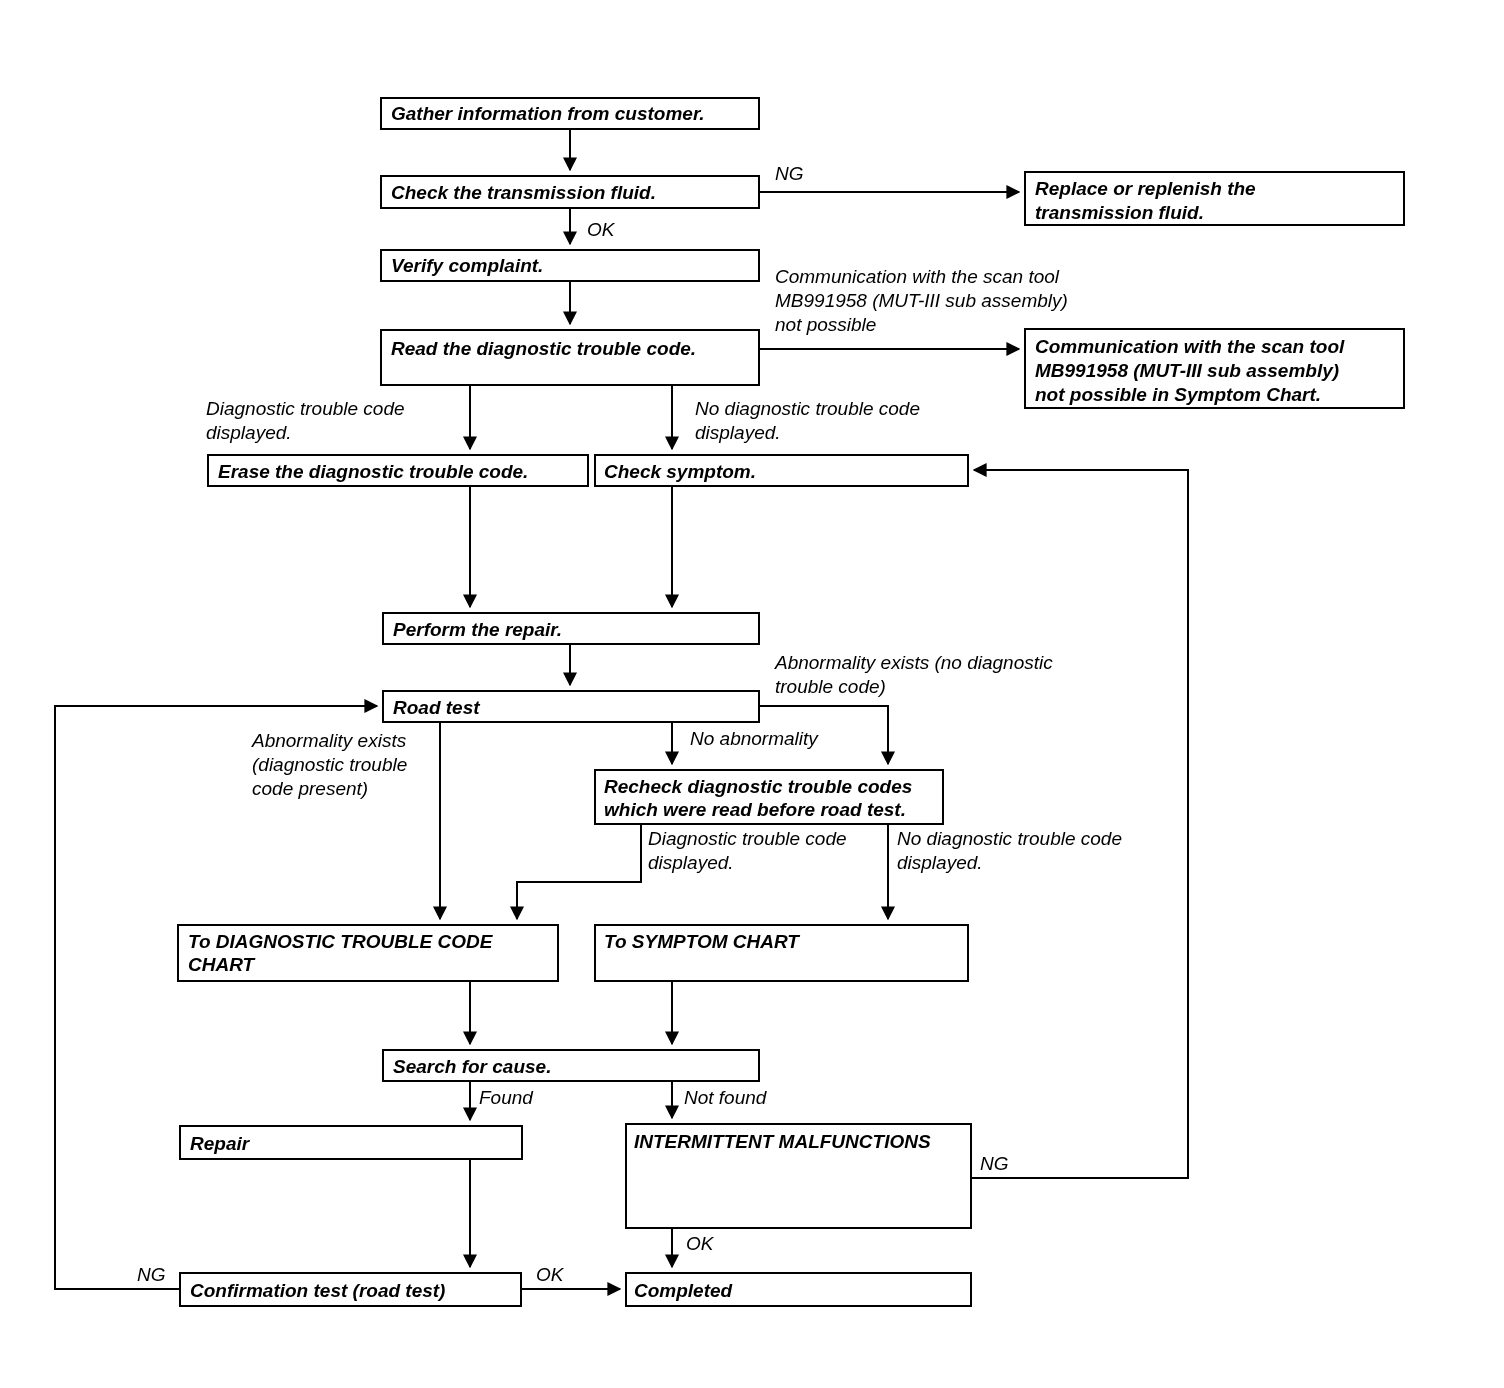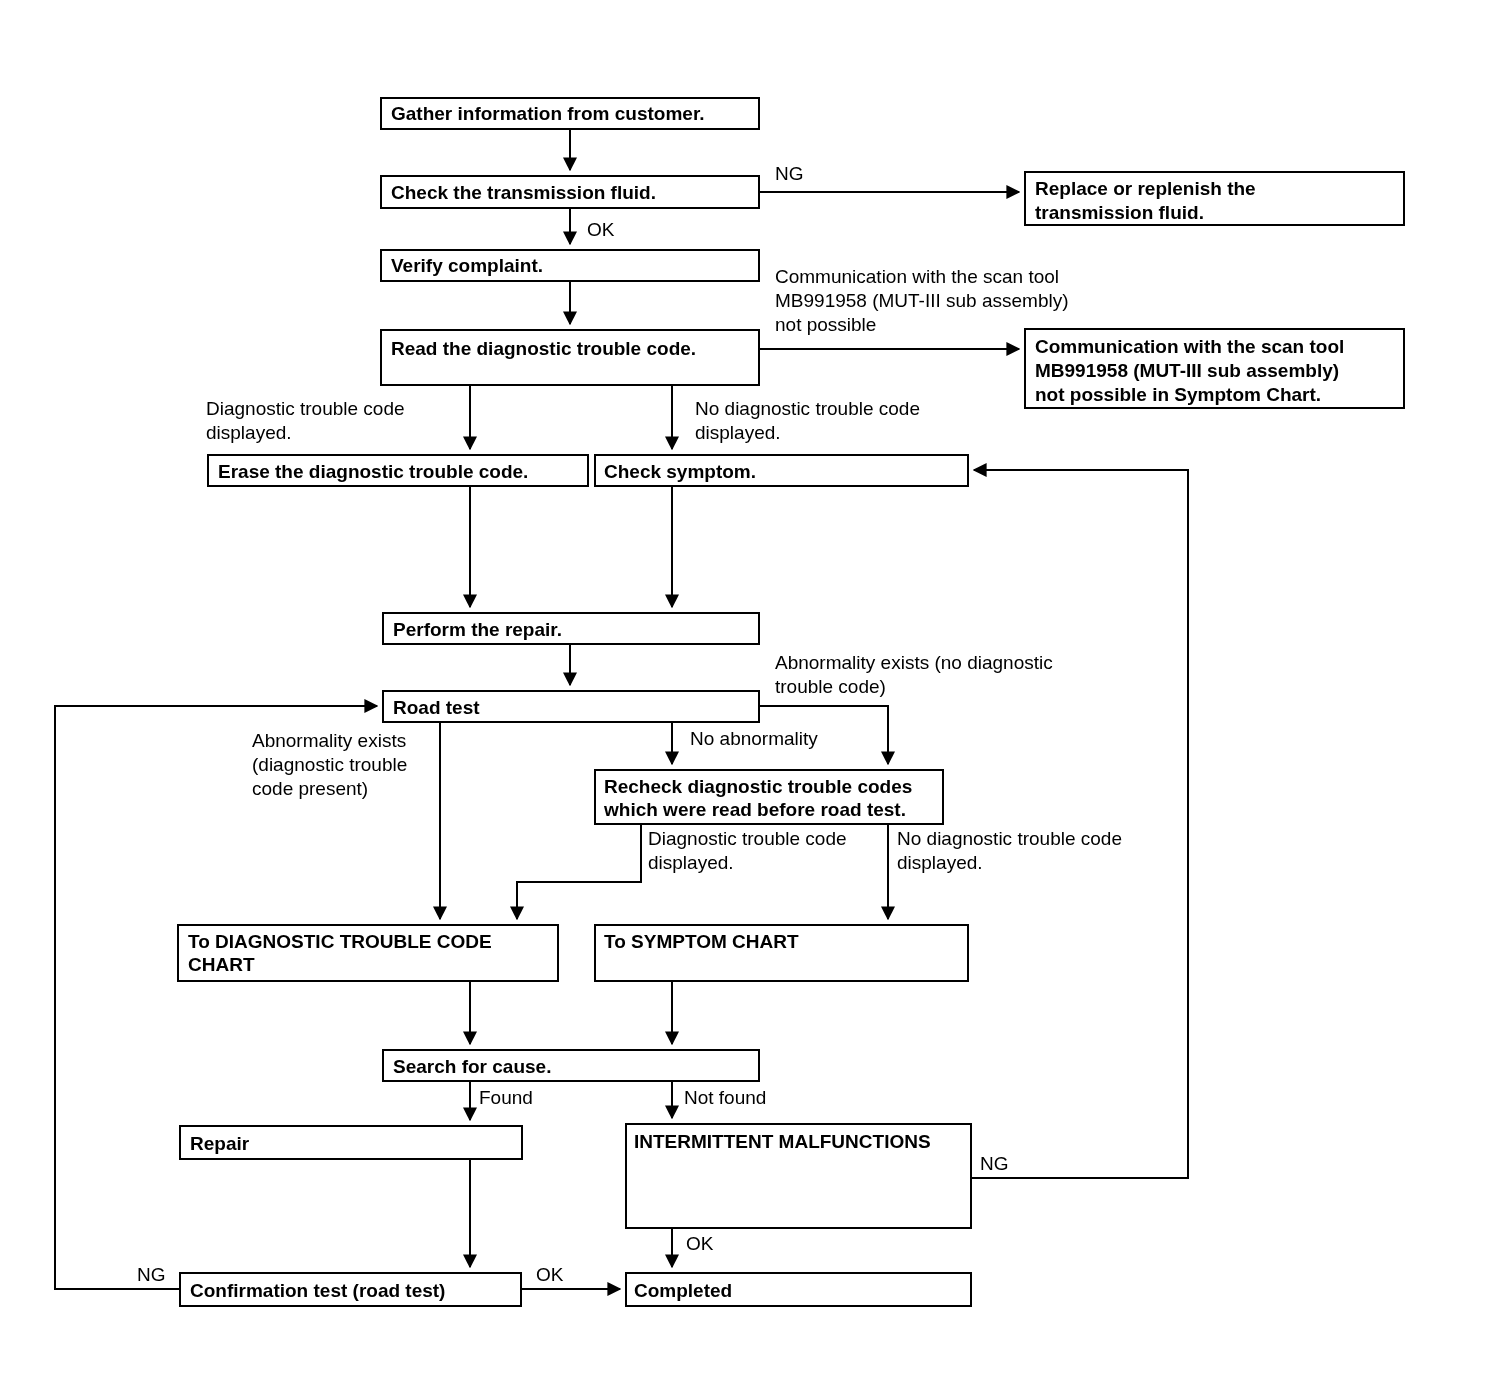--- a/index.html
+++ b/index.html
@@ -7,20 +7,21 @@
     padding: 0;
     background: #ffffff;
   }
   #page {
     position: relative;
     width: 1504px;
     height: 1388px;
     background: #ffffff;
     font-family: "Liberation Sans", sans-serif;
     overflow: hidden;
+    font-style: italic;
   }
   svg.flow {
     position: absolute;
     left: 0;
     top: 0;
     width: 1504px;
     height: 1388px;
   }
   svg.flow .bx {
     fill: #ffffff;

